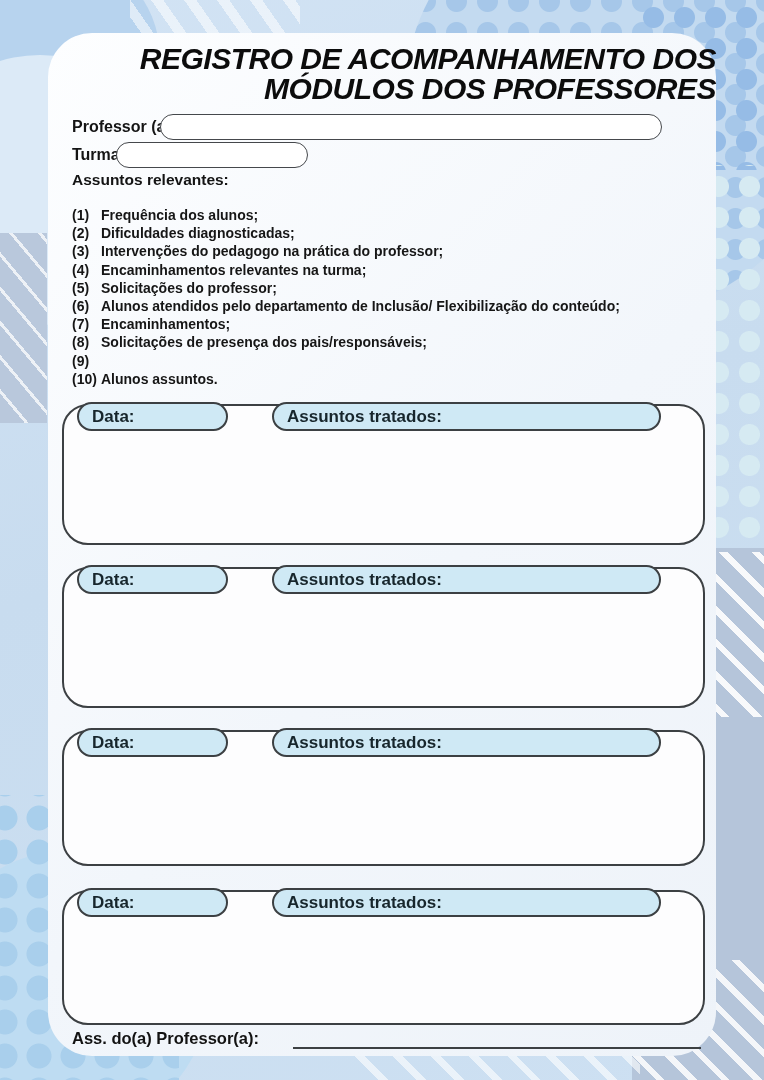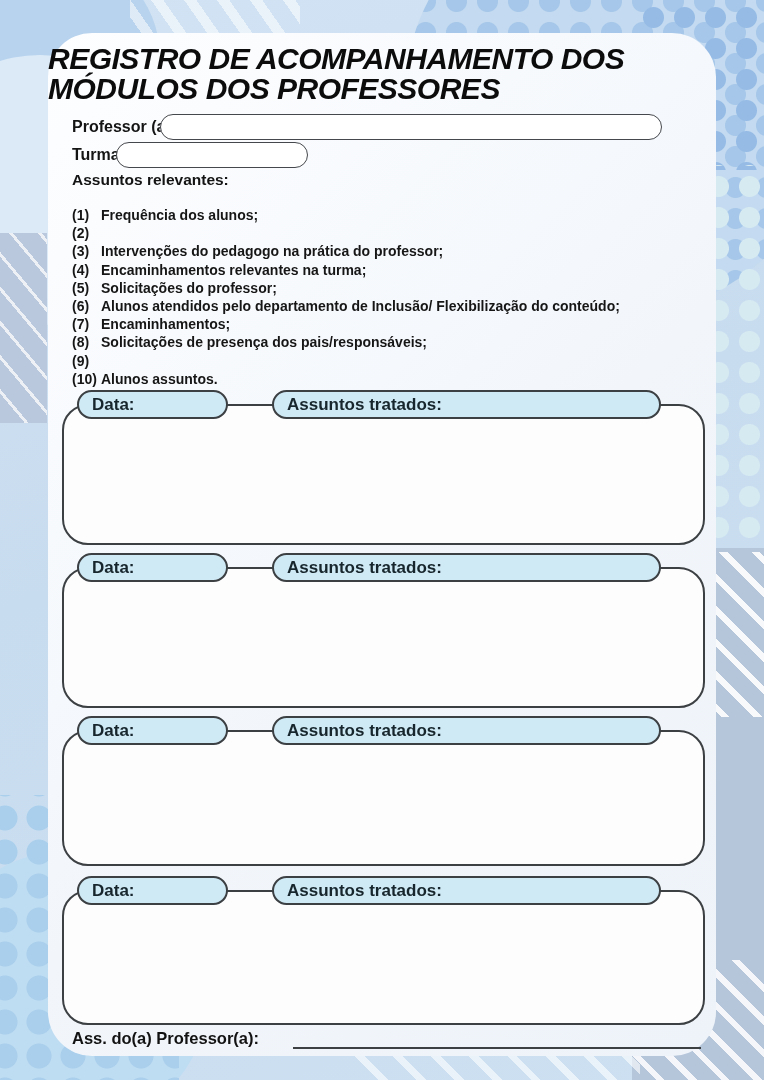--- a/index.html
+++ b/index.html
@@ -59,21 +59,21 @@
     background: repeating-linear-gradient(45deg, transparent 0 20px, rgba(255,255,255,0.6) 20px 27px);
   }
 
   
   .card {
     position: absolute; left: 48px; top: 33px; width: 668px; height: 1023px;
     border-radius: 44px; z-index: 2;
     background: linear-gradient(135deg, #fdfeff 0%, #f2f6fb 55%, #eef3f9 100%);
   }
 
-  .title { position: absolute; left: 0; top: 11px; width: 100%; text-align: left;
+  .title { position: absolute; left: 0; top: 11px; width: 100%; text-align: right;
     font-size: 30px; line-height: 30px; font-weight: bold; font-style: italic;
     letter-spacing: -0.5px; color: #0c0c0c; }
 
   .field-label { position: absolute; font-size: 16px; font-weight: bold; color: #141414; }
   .pill-input {
     position: absolute; height: 26px; border: 1.6px solid #45484c; border-radius: 14px;
     background: #ffffff; outline: none; padding: 0 10px; font-size: 14px;
     font-family: "Liberation Sans", sans-serif;
   }
   .prof-label { left: 24px; top: 85px; }
@@ -88,21 +88,21 @@
     color: #161616; white-space: nowrap; }
   .topics-list li .num { min-width: 29px; }
 
   
   .section { position: absolute; left: 0; width: 100%; }
   .section-box {
     position: absolute; left: 14px; width: 643px; top: 14px;
     border: 2px solid #3c4043; border-radius: 26px; background: #fdfdfe;
   }
   .pill {
-    position: absolute; top: 0; height: 29px; border: 2px solid #3c4043; border-radius: 15px;
+    position: absolute; top: 12px; height: 29px; border: 2px solid #3c4043; border-radius: 15px;
     background: #cfe9f5; display: flex; align-items: center; padding-left: 13px;
     font-size: 17px; font-weight: bold; color: #17262c; z-index: 3;
   }
   .pill-date { left: 29px; width: 151px; }
   .pill-topics { left: 224px; width: 389px; }
 
   .sec-0 { top: 357px; } .sec-0 .section-box { height: 141px; }
   .sec-1 { top: 520px; } .sec-1 .section-box { height: 141px; }
   .sec-2 { top: 683px; } .sec-2 .section-box { height: 136px; }
   .sec-3 { top: 843px; } .sec-3 .section-box { height: 135px; }
@@ -145,20 +145,21 @@
 
     <div class="topics-header">Assuntos relevantes:</div>
 
     <ol class="topics-list">
       <li>
           <span class="num">(1)</span>
           <span>Frequência dos alunos;</span>
         </li>
       <li>
           <span class="num">(2)</span>
+          <span>Dificuldades diagnosticadas;</span>
         </li>
       <li>
           <span class="num">(3)</span>
           <span>Intervenções do pedagogo na prática do professor;</span>
         </li>
       <li>
           <span class="num">(4)</span>
           <span>Encaminhamentos relevantes na turma;</span>
         </li>
       <li>

